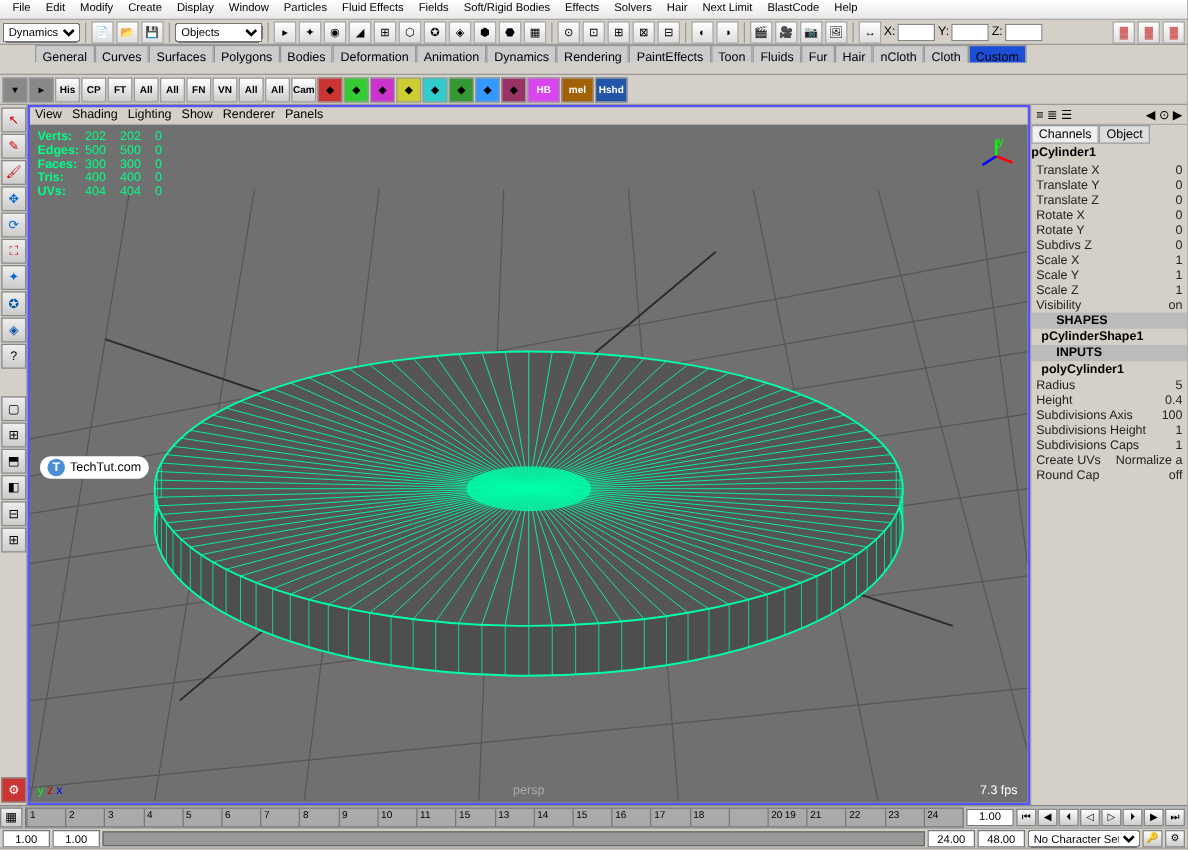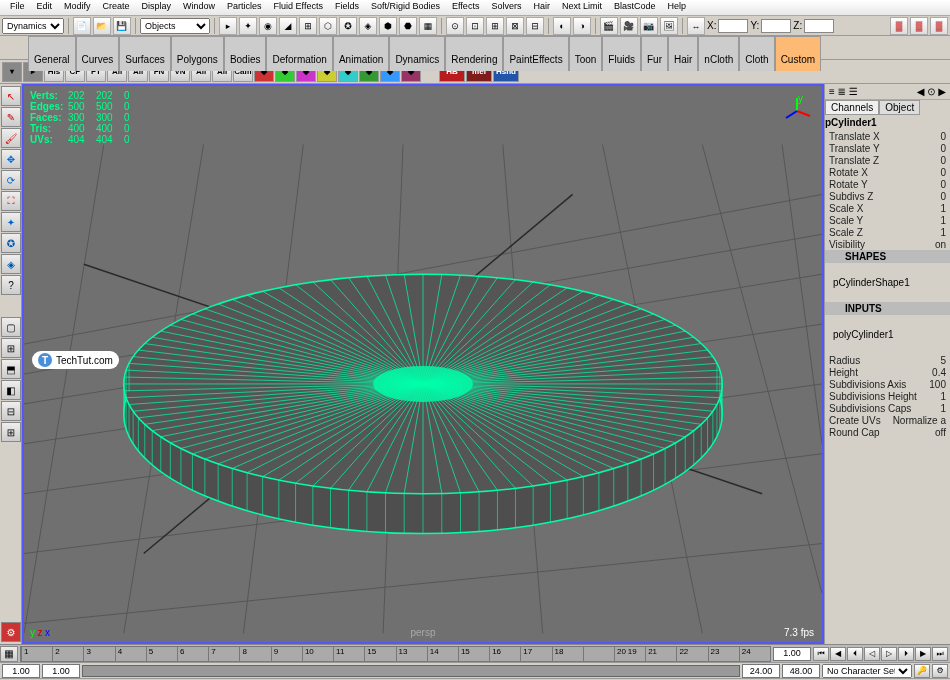--- a/index.html
+++ b/index.html
@@ -9,22 +9,22 @@
 .menubar span { padding: 1px 6px; font-size: 9px; white-space: nowrap; }
 
 .toolbar { height: 20px; background: #d4d0c8; border-bottom: 1px solid #999; display: flex; align-items: center; padding: 0 2px; gap: 2px; }
 .toolbar select { font-size: 9px; height: 16px; }
 .toolbar input { font-size: 9px; height: 14px; width: 30px; border: 1px solid #888; }
 .tb-btn { width: 18px; height: 18px; border: 1px solid #aaa; background: linear-gradient(#fff,#ddd); display: flex; align-items: center; justify-content: center; font-size: 9px; }
 .tb-sep { width: 1px; height: 16px; background: #999; margin: 0 2px; }
 
 .shelf { height: 24px; background: #d4d0c8; border-bottom: 1px solid #999; display: flex; }
 .shelf-tabs { display: flex; font-size: 9px; height: 14px; position: absolute; }
-.shelf-tab { padding: 17px 5px; background: #ccc; border: 1px solid #999; border-bottom: none; }
-.shelf-tab.act { background: #fdba74; }
+.shelf-tab { padding: 4px 5px; background: #ccc; border: 1px solid #999; border-bottom: none; }
+.shelf-tab.act { background: #1d4ed8; }
 
 .shelf2 { height: 24px; background: #d4d0c8; border-bottom: 1px solid #999; display: flex; align-items: center; padding-left: 2px; gap: 1px; }
 .shelf-btn { width: 20px; height: 20px; background: linear-gradient(#fff,#ccc); border: 1px solid #999; font-size: 8px; display: flex; align-items: center; justify-content: center; font-weight: bold; }
 
 .main { display: flex; height: 560px; }
 .left-tools { width: 22px; background: #d4d0c8; border-right: 1px solid #999; display: flex; flex-direction: column; gap: 1px; padding: 2px 1px; }
 .lt-btn { width: 20px; height: 20px; border: 1px solid #888; background: linear-gradient(#eee,#ccc); display: flex; align-items: center; justify-content: center; font-size: 10px; }
 
 .viewport-wrap { flex: 1; display: flex; flex-direction: column; border: 2px solid #5555ff; }
 .vp-menu { height: 14px; background: #d4d0c8; display: flex; font-size: 9px; padding: 0 4px; gap: 8px; border-bottom: 1px solid #aaa; }
@@ -41,21 +41,21 @@
 
 .right-panel { width: 126px; background: #d4d0c8; border-left: 1px solid #999; display: flex; flex-direction: column; font-size: 9px; }
 .rp-top-icons { height: 16px; display: flex; justify-content: space-between; padding: 0 4px; border-bottom: 1px solid #aaa; align-items: center; }
 .rp-tabs { display: flex; font-size: 9px; }
 .rp-tab { padding: 1px 5px; border: 1px solid #999; background: #ddd; }
 .rp-tab.act { background: #f0f0f0; }
 .rp-row { display: flex; justify-content: space-between; padding: 0 4px; height: 12px; align-items: center; }
 .rp-row .n { color: #222; }
 .rp-row .v { color: #222; }
 .rp-section { background: #bbb; font-weight: bold; padding: 1px 20px; }
-.rp-subsection { font-weight: normal; padding: 14px 8px; }
+.rp-subsection { font-weight: bold; padding: 1px 8px; }
 
 .timeline { height: 18px; background: #bbb; border-top: 1px solid #888; display: flex; align-items: center; position: relative; }
 .tl-ruler { flex: 1; height: 16px; background: #aaa; border: 1px solid #777; position: relative; margin: 0 2px; }
 .tl-tick { position: absolute; top: 0; height: 100%; border-left: 1px solid #777; font-size: 8px; padding-left: 2px; }
 .tl-box { width: 38px; height: 14px; border: 1px solid #777; background: #fff; font-size: 9px; text-align: center; }
 
 .range { height: 16px; background: #d4d0c8; border-top: 1px solid #999; display: flex; align-items: center; padding: 0 2px; gap: 2px; }
 .rg-in { width: 38px; height: 14px; border: 1px solid #777; background: #fff; font-size: 9px; text-align: center; }
 .rg-slider { flex: 1; height: 12px; background: #999; border: 1px solid #666; }
 .play-btn { width: 16px; height: 14px; background: linear-gradient(#fff,#ccc); border: 1px solid #888; font-size: 8px; display: flex; align-items: center; justify-content: center; }
@@ -170,22 +170,22 @@
     <div class="shelf-btn">All</div>
     <div class="shelf-btn">Cam</div>
     <div class="shelf-btn" style="background: rgb(204, 51, 51);">◆</div>
     <div class="shelf-btn" style="background: rgb(51, 204, 51);">◆</div>
     <div class="shelf-btn" style="background: rgb(204, 51, 204);">◆</div>
     <div class="shelf-btn" style="background: rgb(204, 204, 51);">◆</div>
     <div class="shelf-btn" style="background: rgb(51, 204, 204);">◆</div>
     <div class="shelf-btn" style="background: rgb(51, 153, 51);">◆</div>
     <div class="shelf-btn" style="background: rgb(51, 153, 255);">◆</div>
     <div class="shelf-btn" style="background: rgb(153, 51, 102);">◆</div>
-    <div class="shelf-btn" style="width: 26px; background: #b91c1c; color: rgb(255, 255, 255); margin-left: 17px;">HB</div>
-    <div class="shelf-btn" style="width: 26px; background: #7f1d1d; color: rgb(255, 255, 255);">mel</div>
+    <div class="shelf-btn" style="width: 26px; background: #d946ef; color: rgb(255, 255, 255);">HB</div>
+    <div class="shelf-btn" style="width: 26px; background: #a16207; color: rgb(255, 255, 255);">mel</div>
     <div class="shelf-btn" style="width: 26px; background: rgb(34, 85, 170); color: rgb(255, 255, 255);">Hshd</div>
   </div>
 
 <div class="main">
   <div class="left-tools">
     <div class="lt-btn" style="color:#c00">↖</div>
     <div class="lt-btn" style="color:#c00">✎</div>
     <div class="lt-btn" style="color:#c00">🖌</div>
     <div class="lt-btn" style="color:#06c">✥</div>
     <div class="lt-btn" style="color:#06c">⟳</div>
@@ -199,20 +199,28 @@
     <div class="lt-btn">⊞</div>
     <div class="lt-btn">⬒</div>
     <div class="lt-btn">◧</div>
     <div class="lt-btn">⊟</div>
     <div class="lt-btn">⊞</div>
     <div style="flex:1"></div>
     <div class="lt-btn" style="background:#c33;color:#fff">⚙</div>
   </div>
 
   <div class="viewport-wrap">
+    <div class="vp-menu" id="vp-menu">
+        <span>View</span>
+        <span>Shading</span>
+        <span>Lighting</span>
+        <span>Show</span>
+        <span>Renderer</span>
+        <span>Panels</span>
+      </div>
     <div class="viewport">
       <svg class="cylinder" viewBox="0 0 800 540">
 
         <g stroke="#565656" stroke-width="1">
           <line x1="0" y1="250" x2="800" y2="100"></line>
             <line x1="0" y1="280" x2="800" y2="140"></line>
           <line x1="0" y1="310" x2="800" y2="180"></line>
             <line x1="0" y1="350" x2="800" y2="230"></line>
           <line x1="0" y1="400" x2="800" y2="290"></line>
             <line x1="0" y1="460" x2="800" y2="360"></line>

